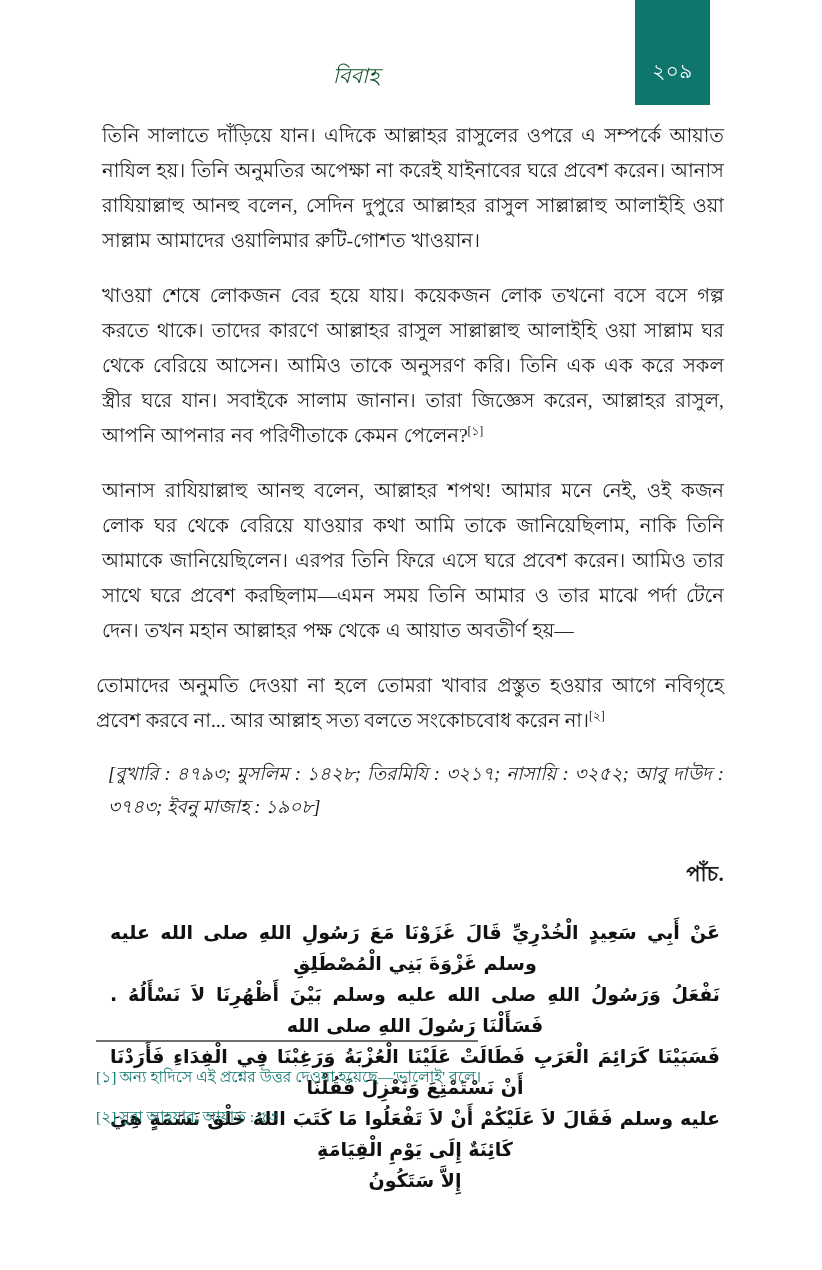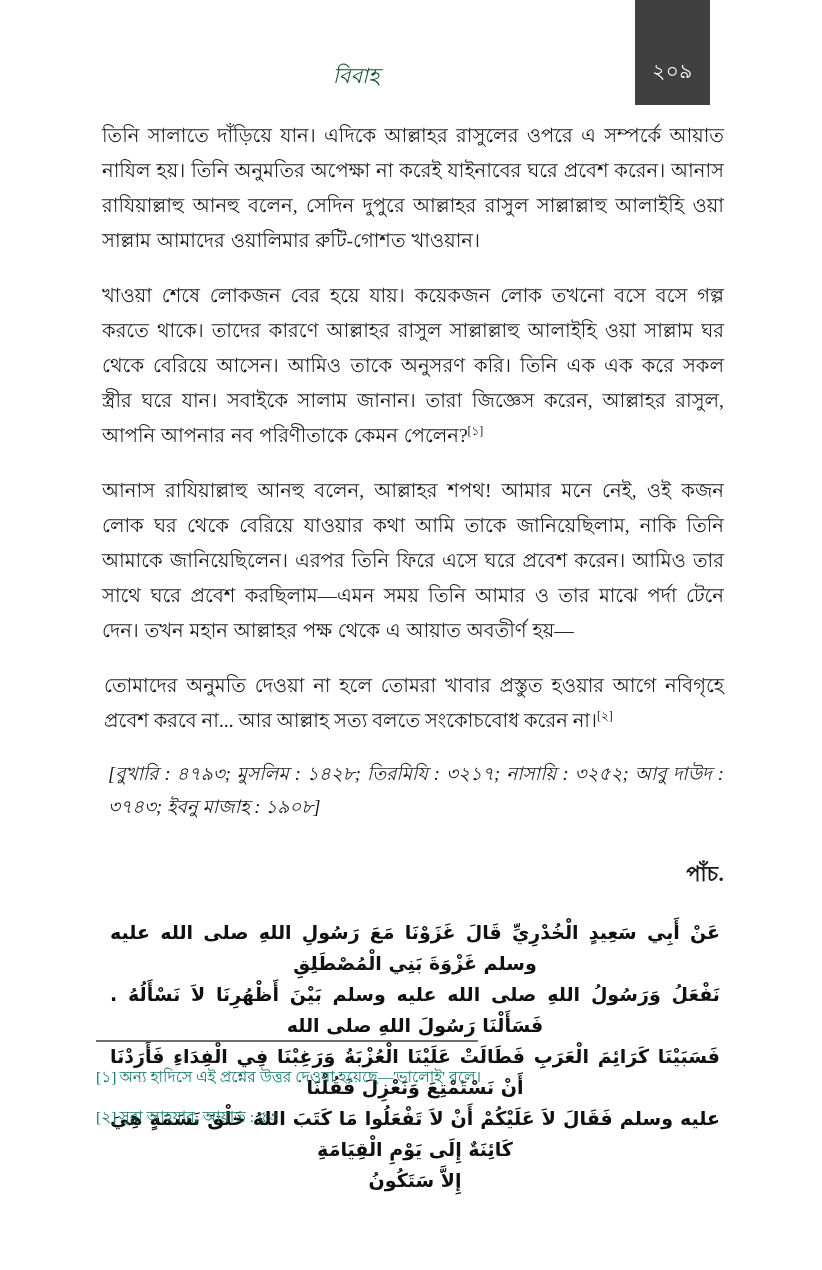--- a/index.html
+++ b/index.html
@@ -20,21 +20,21 @@
     box-sizing: border-box;
   }
 
   
   .page-number-block {
     position: absolute;
     top: 0;
     left: 635px;
     width: 75px;
     height: 105px;
-    background: #404040;
+    background: #0f766e;
   }
   .page-number-text {
     position: absolute;
     bottom: 16px;
     left: 0;
     width: 100%;
     text-align: center;
     color: #ffffff;
     font-size: 20px;
     font-family: "Liberation Serif", "DejaVu Serif", serif;
@@ -60,21 +60,21 @@
   }
   p.body-para {
     margin: 0 0 20px 6px;
     font-size: 19.5px;
     line-height: 35px;
     text-align: justify;
     text-align-last: left;
     word-spacing: 1px;
   }
   p.verse-para {
-    margin: 0 0 20px 8px;
+    margin: 0 0 20px 0;
     font-size: 19.5px;
     line-height: 35px;
     text-align: justify;
     text-align-last: left;
   }
   p.citation-para {
     margin: 4px 0 8px 0;
     font-size: 18.5px;
     line-height: 33px;
     font-style: italic;

